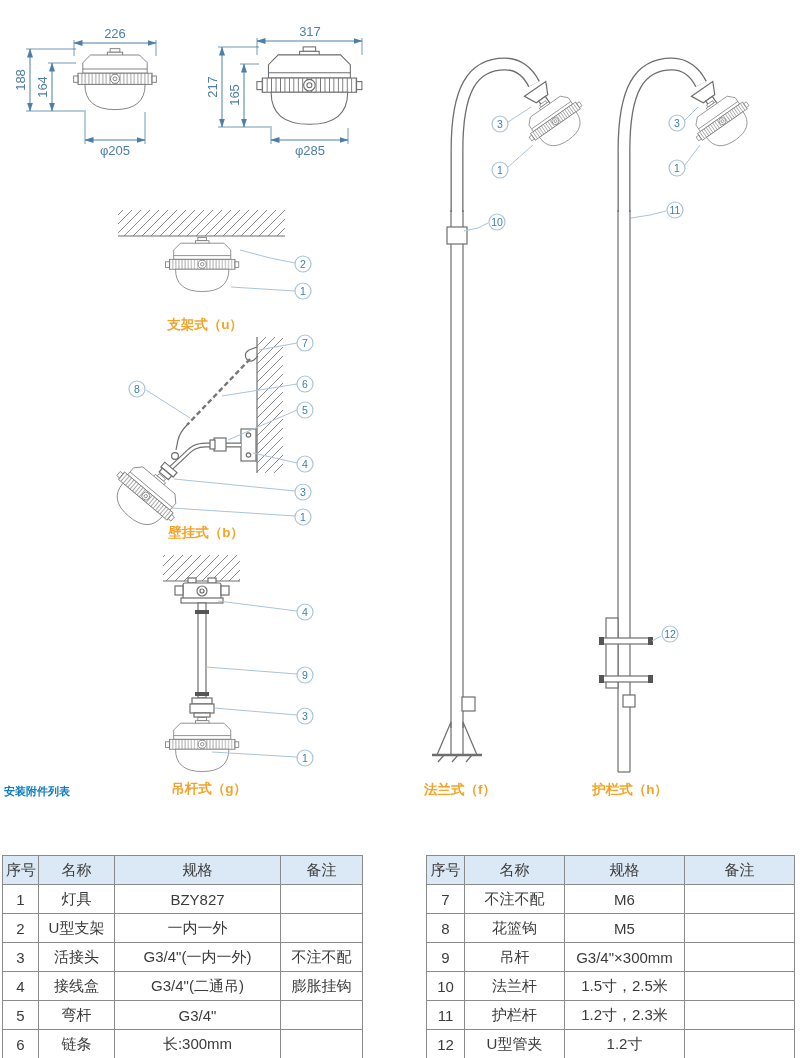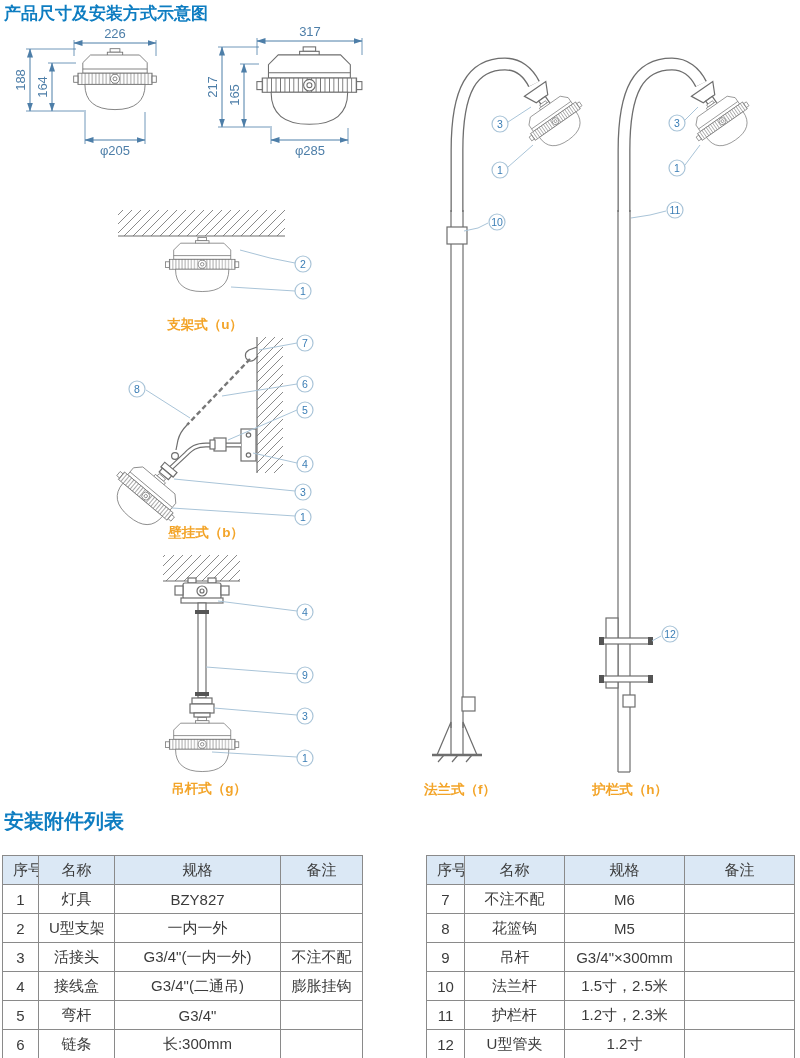--- a/index.html
+++ b/index.html
@@ -1,46 +1,45 @@
 <!DOCTYPE html>
 <html><head>
 <meta charset="utf-8">
 <style>
   html,body{margin:0;padding:0;background:#fff;}
   #page{position:relative;width:800px;height:1058px;background:#fff;overflow:hidden;
         font-family:"Liberation Sans","DejaVu Sans",sans-serif;}
   .sec-title{position:absolute;left:4px;margin:0;font-size:17px;font-weight:bold;color:#0e7dc1;}
   #title1{top:2px;}
-  #title2{top:808px;font-size:20px;text-align:right;}
+  #title2{top:784px;font-size:11px;text-align:right;}
   #diagram{position:absolute;left:0;top:0;}
   
   .dim{fill:#4d7ea8;font-size:13px;}
   .mlabel{fill:#f3a428;font-size:13.5px;font-weight:bold;text-anchor:middle;}
   .cnum{fill:#3a7db5;font-size:10.5px;text-anchor:middle;}
   .ln{stroke:#6e6e6e;stroke-width:1.2;fill:none;}
   .lnf{stroke:#6e6e6e;stroke-width:1.2;fill:#fff;}
   .dimln{stroke:#4d7ea8;stroke-width:1;fill:none;}
   .ext{stroke:#4d7ea8;stroke-width:.8;fill:none;}
   .leader{stroke:#a9c4d8;stroke-width:1;fill:none;}
   .callout circle{fill:#fff;stroke:#a9c4d8;stroke-width:1.2;}
   
   .acc{position:absolute;top:855px;border-collapse:collapse;table-layout:fixed;
        font-size:15px;color:#3b3b3b;}
-  .acc th,.acc td{border:1px solid #8a8a8a;text-align:center;height:28px;padding:0 10px;
+  .acc th,.acc td{border:1px solid #8a8a8a;text-align:center;height:28px;padding:0 3px;
        font-weight:normal;overflow:hidden;white-space:nowrap;}
   .acc thead th{background:#dbe8f5;}
   #table-left{left:2px;width:361px;}
   #table-right{left:426px;width:369px;}
 </style>
 </head>
 <body>
 
 <div id="page">
 
-  <h1 id="title1" class="sec-title">产品尺寸及安装方式示意图</h1>
 
   <svg id="diagram" width="800" height="1058" viewBox="0 0 800 1058">
     <defs>
       <pattern id="hatch" width="9" height="9" patternUnits="userSpaceOnUse">
         <line x1="0" y1="9" x2="9" y2="0" stroke="#8a8a8a" stroke-width="1"></line>
       </pattern>
       <pattern id="fins" width="5" height="16" patternUnits="userSpaceOnUse">
         <rect width="5" height="16" fill="#fff"></rect>
         <line x1="2.5" y1="0" x2="2.5" y2="16" stroke="#6e6e6e" stroke-width="1"></line>
       </pattern>

